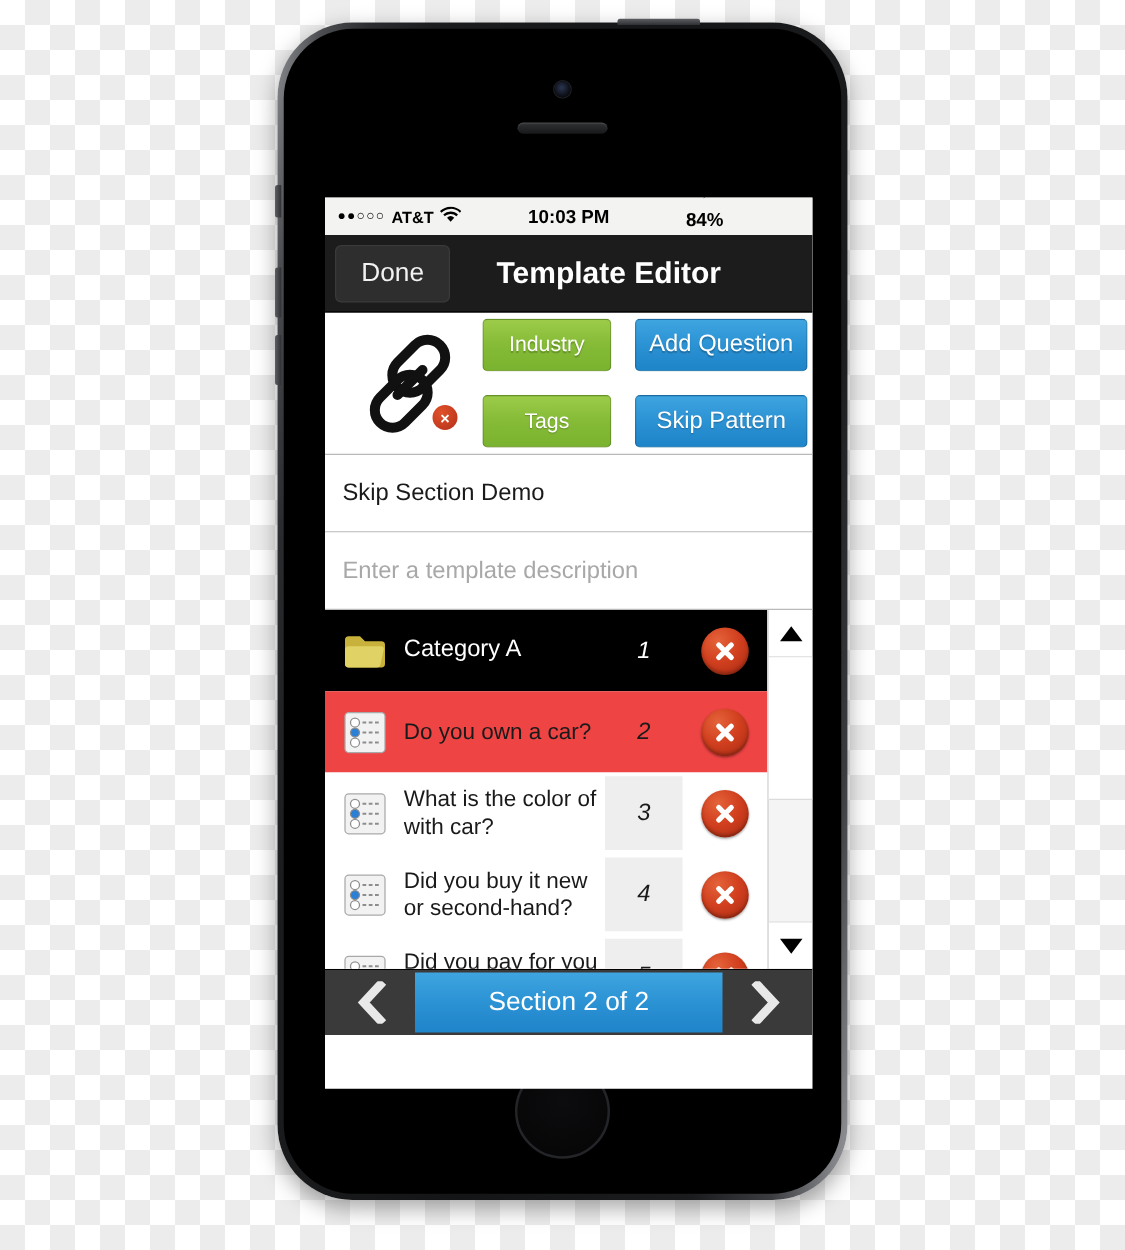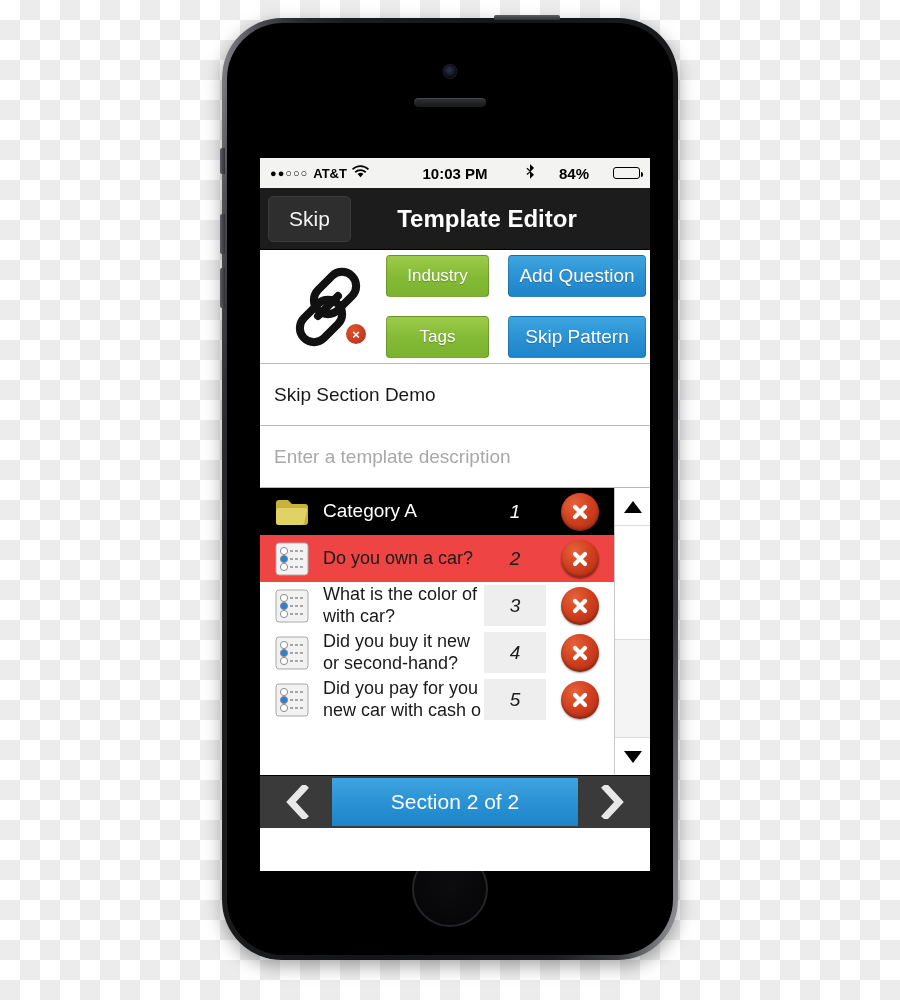--- a/index.html
+++ b/index.html
@@ -85,21 +85,21 @@
 
   
   #statusbar {
     height: 30px;
     background: #f3f3f1;
     display: flex; align-items: center;
     padding: 0 10px;
     font-size: 15px; font-weight: bold; color: #000;
   }
   .sb-left, .sb-right { display: flex; align-items: center; flex: 1; }
-  .sb-right { justify-content: flex-end; gap: 24px; }
+  .sb-right { justify-content: flex-start; gap: 6px; flex-direction: column; }
   .sb-center { font-size: 15px; font-weight: bold; }
   .dots { letter-spacing: 1px; font-size: 11px; margin-right: 5px; }
   .carrier { font-size: 13px; font-weight: bold; margin-right: 5px; }
   .wifi-icon { font-size: 14px; }
   .bt-icon { font-size: 14px; }
   .batt-pct { font-size: 15px; font-weight: bold; }
   .batt-shell {
     width: 27px; height: 12px; border: 1.5px solid #000; border-radius: 3px;
     position: relative; padding: 1.5px;
   }
@@ -190,21 +190,21 @@
     border-bottom: 1px solid #000;
     overflow: hidden;
   }
   #list {
     flex: 1;
     background: #fff;
     overflow: hidden;
   }
   .row {
     display: flex; align-items: stretch;
-    height: 47px;
+    height: 65px;
     position: relative;
   }
   .row.cat    { background: #000; }
   .row.sel    { background: #ef4444; }
   .row.plain  { background: #fff; }
   .row-icon {
     width: 63px; display: flex; align-items: center; justify-content: center;
     flex: 0 0 63px;
   }
   .row-text {
@@ -317,21 +317,21 @@
               <svg width="9" height="15" viewBox="0 0 9 15">
                   <path d="M4 0 8 4 4.6 7.4 8 10.8 4 14.8V8.6L1.4 11 .5 10l3.2-2.6L.5 4.8l.9-1L4 6.2z" fill="#000"></path>
                 </svg>
             </span>
             <span class="batt-pct">84%</span>
             <span class="batt-shell"><span class="batt-fill" id="batt-fill" style="width: 84%;"></span></span>
           </div>
         </div>
 
         <div id="navbar">
-          <button id="done-btn">Skip</button>
+          <button id="done-btn">Done</button>
           <div id="nav-title">Template Editor</div>
         </div>
 
         <div id="toolbar">
           <div id="link-icon-wrap">
             <svg width="86" height="86" viewBox="0 0 86 86">
               <g fill="none" stroke="#111" stroke-width="8" stroke-linecap="round">
                 <path d="M50 12 a14 14 0 0 1 20 20 L56 46 a14 14 0 0 1-20-20z"></path>
                 <path d="M36 40 a14 14 0 0 1 20 20 L42 74 a14 14 0 0 1-20-20z"></path>
                 <path d="M36 52 L56 32"></path>

